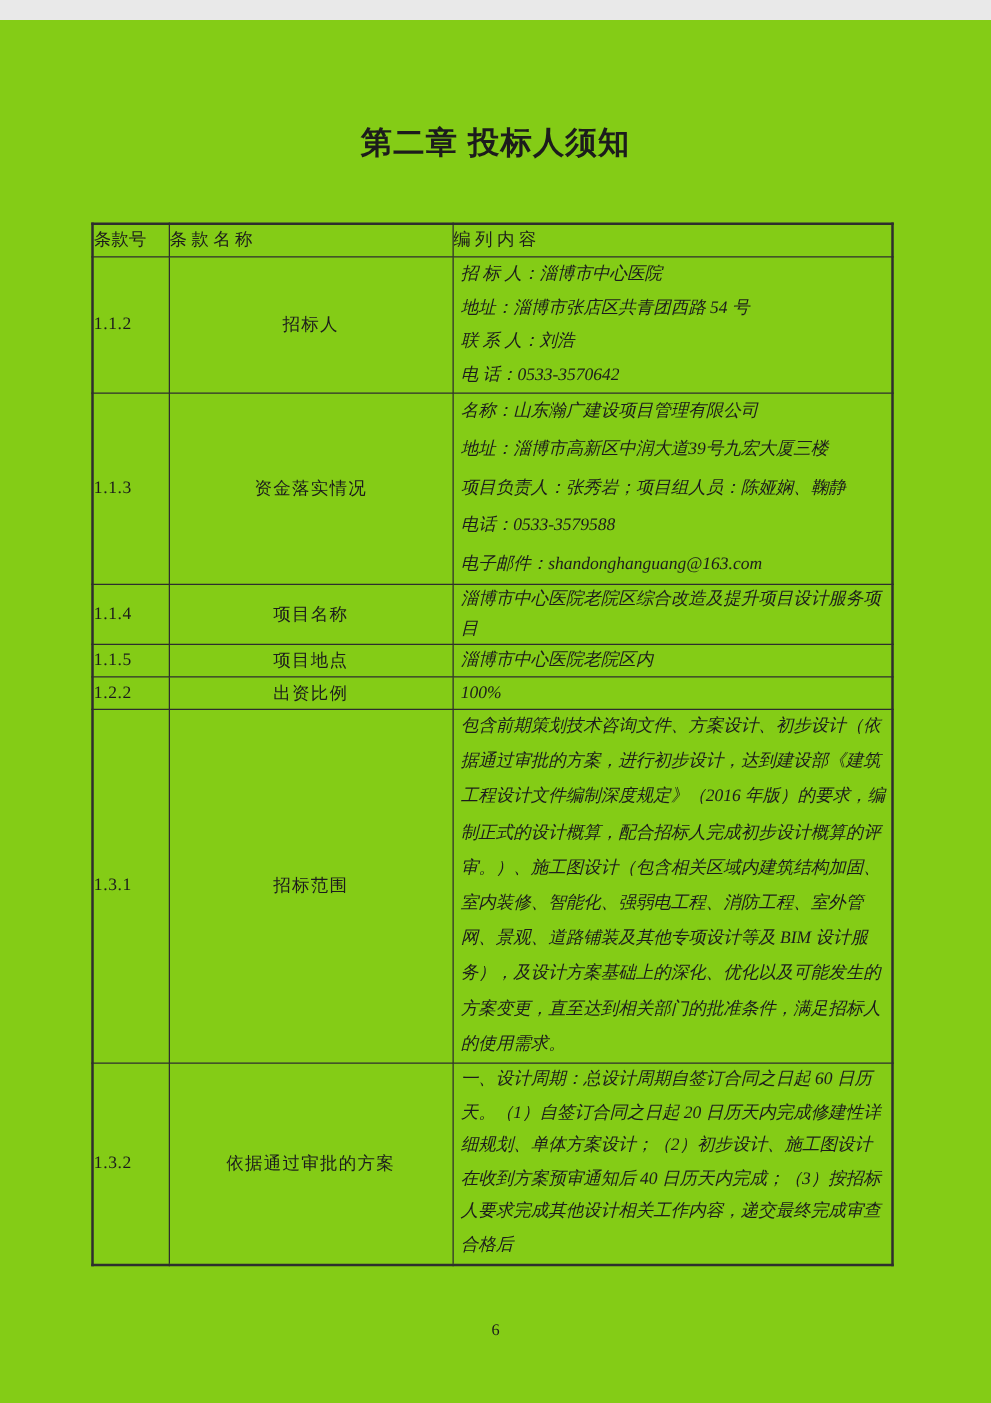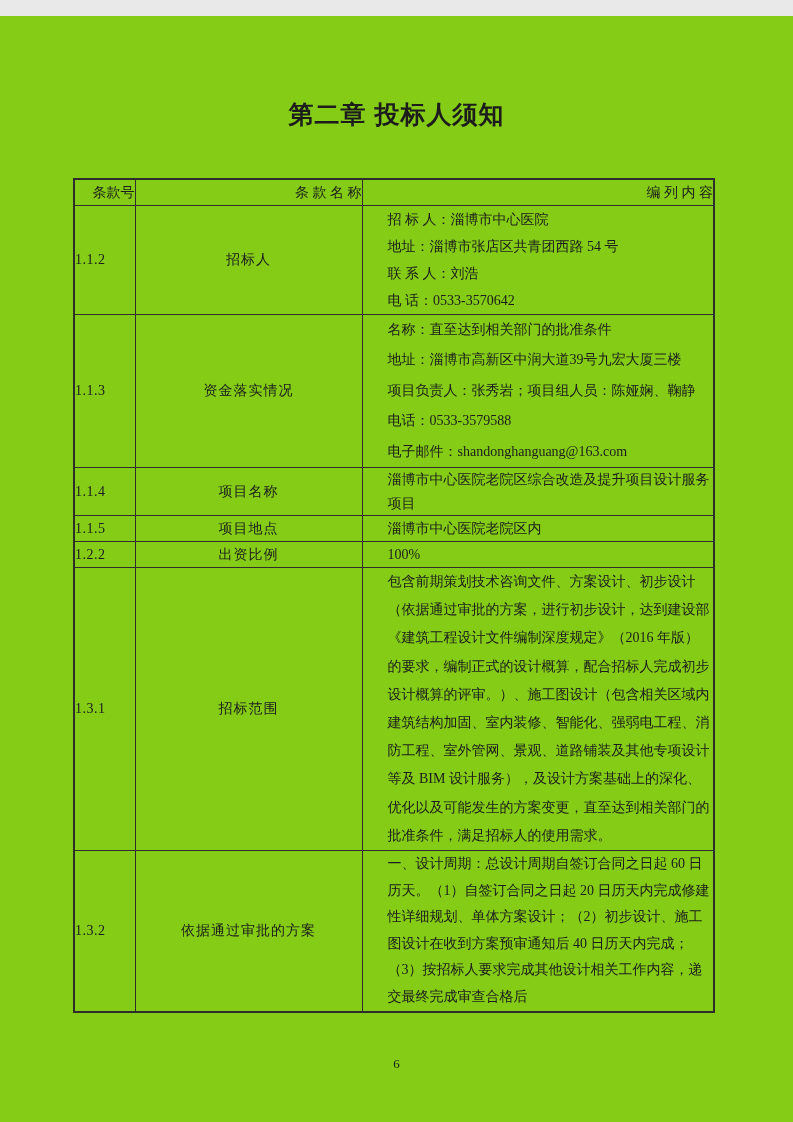--- a/index.html
+++ b/index.html
@@ -22,23 +22,23 @@
     position:absolute; left:73px; top:162px; width:640px;
     border-collapse:collapse; table-layout:fixed;
     border:2px solid #2e2e2e;
   }
   table.attached td {
     border:1.5px solid #2e2e2e; vertical-align:middle;
     font-size:14px; overflow:hidden;
   }
   td.c-no   { text-align:left; font-size:13.5px; letter-spacing:0.5px; }
   td.c-name { text-align:center; letter-spacing:1px; }
-  td.c-content { padding:0 3px 0 25px; }
+  td.c-content { padding:0 3px 0 6px;font-style:italic; }
   tr.hdr { height:25px; }
-  tr.hdr td { text-align:right; font-size:14px; line-height:25px; }
+  tr.hdr td { text-align:left; font-size:14px; line-height:25px; }
   .r0 { height:108px; } .r0 .line { line-height:27px; }
   .r1 { height:152px; } .r1 .line { line-height:30.4px; }
   .r2 { height:47px;  } .r2 .para { line-height:23.5px; }
   .r3 { height:26px; } .r4 { height:26px; } .r5 { height:26px; } .r6 { height:25px; }
   .r3 .line,.r4 .line,.r5 .line,.r6 .line { line-height:25px; }
   .r7 { height:282px; } .r7 .para { line-height:28.2px; }
   .r8 { height:133px; } .r8 .para { line-height:26.6px; }
   .page-number {
     position:absolute; top:1040px; left:0; width:100%;
     text-align:center; font-size:13px; line-height:16px;
@@ -72,21 +72,21 @@
           <div class="line">地址：淄博市张店区共青团西路 54 号</div>
           <div class="line">联 系 人：刘浩</div>
           <div class="line">电 话：0533-3570642</div>
         </td>
       </tr>
 
       <tr class="r1">
         <td class="c-no">1.1.3</td>
         <td class="c-name">资金落实情况</td>
         <td class="c-content">
-          <div class="line">名称：直至达到相关部门的批准条件</div>
+          <div class="line">名称：山东瀚广建设项目管理有限公司</div>
           <div class="line">地址：淄博市高新区中润大道39号九宏大厦三楼</div>
           <div class="line">项目负责人：张秀岩；项目组人员：陈娅娴、鞠静</div>
           <div class="line">电话：0533-3579588</div>
           <div class="line">电子邮件：shandonghanguang@163.com</div>
         </td>
       </tr>
 
       <tr class="r2">
         <td class="c-no">1.1.4</td>
         <td class="c-name">项目名称</td>

